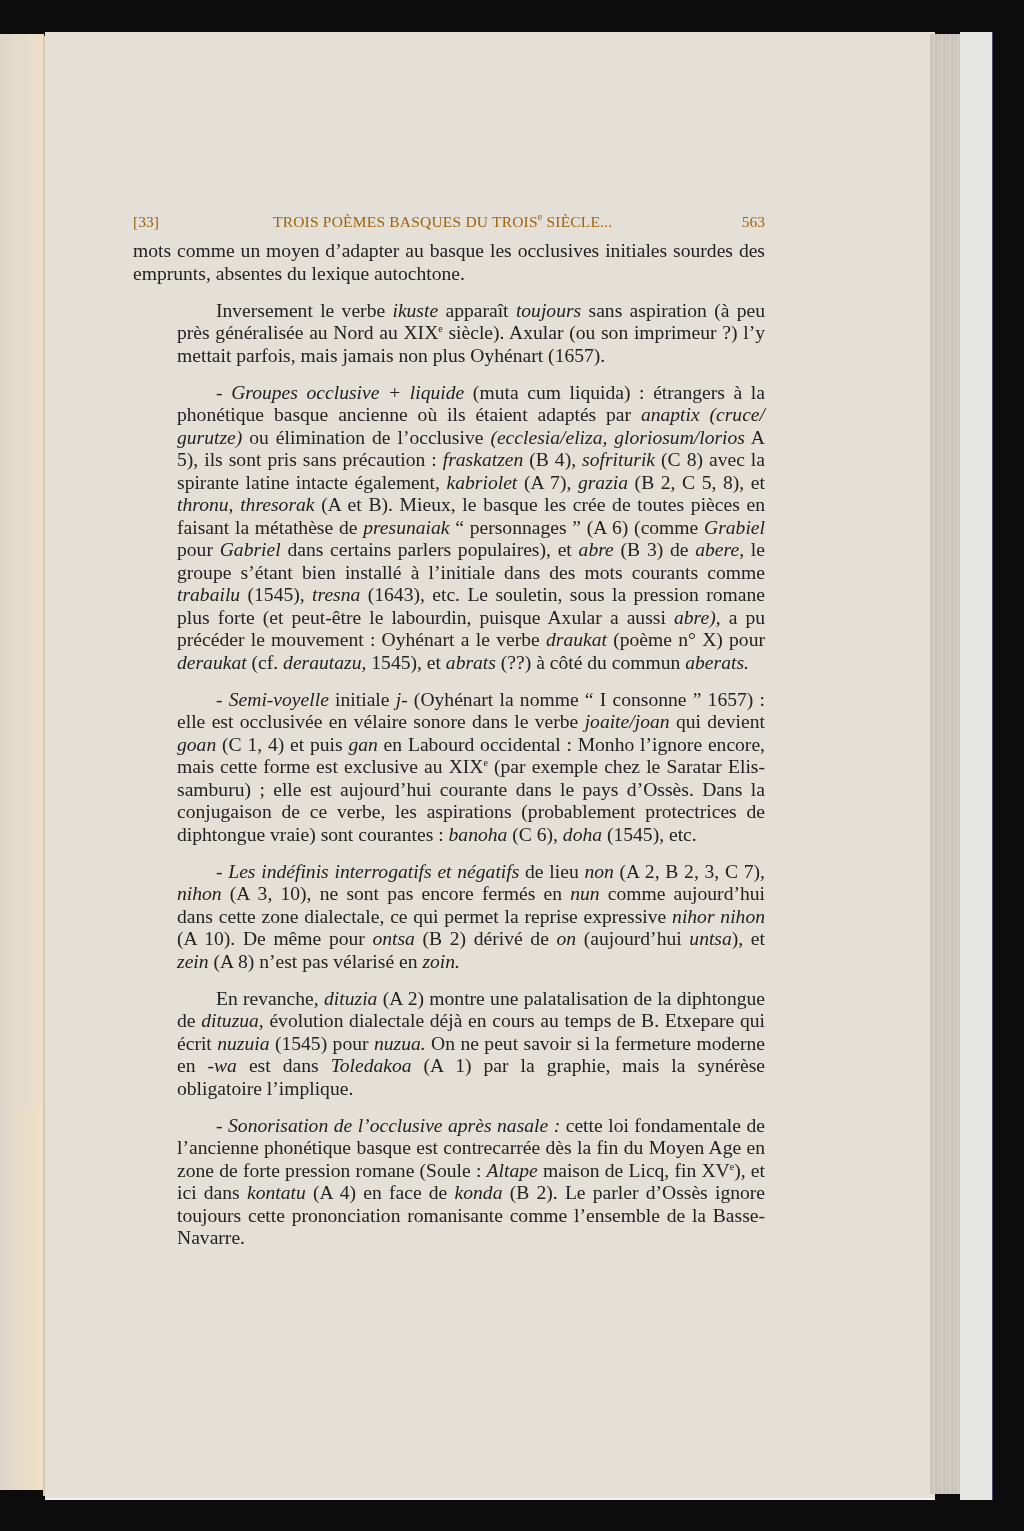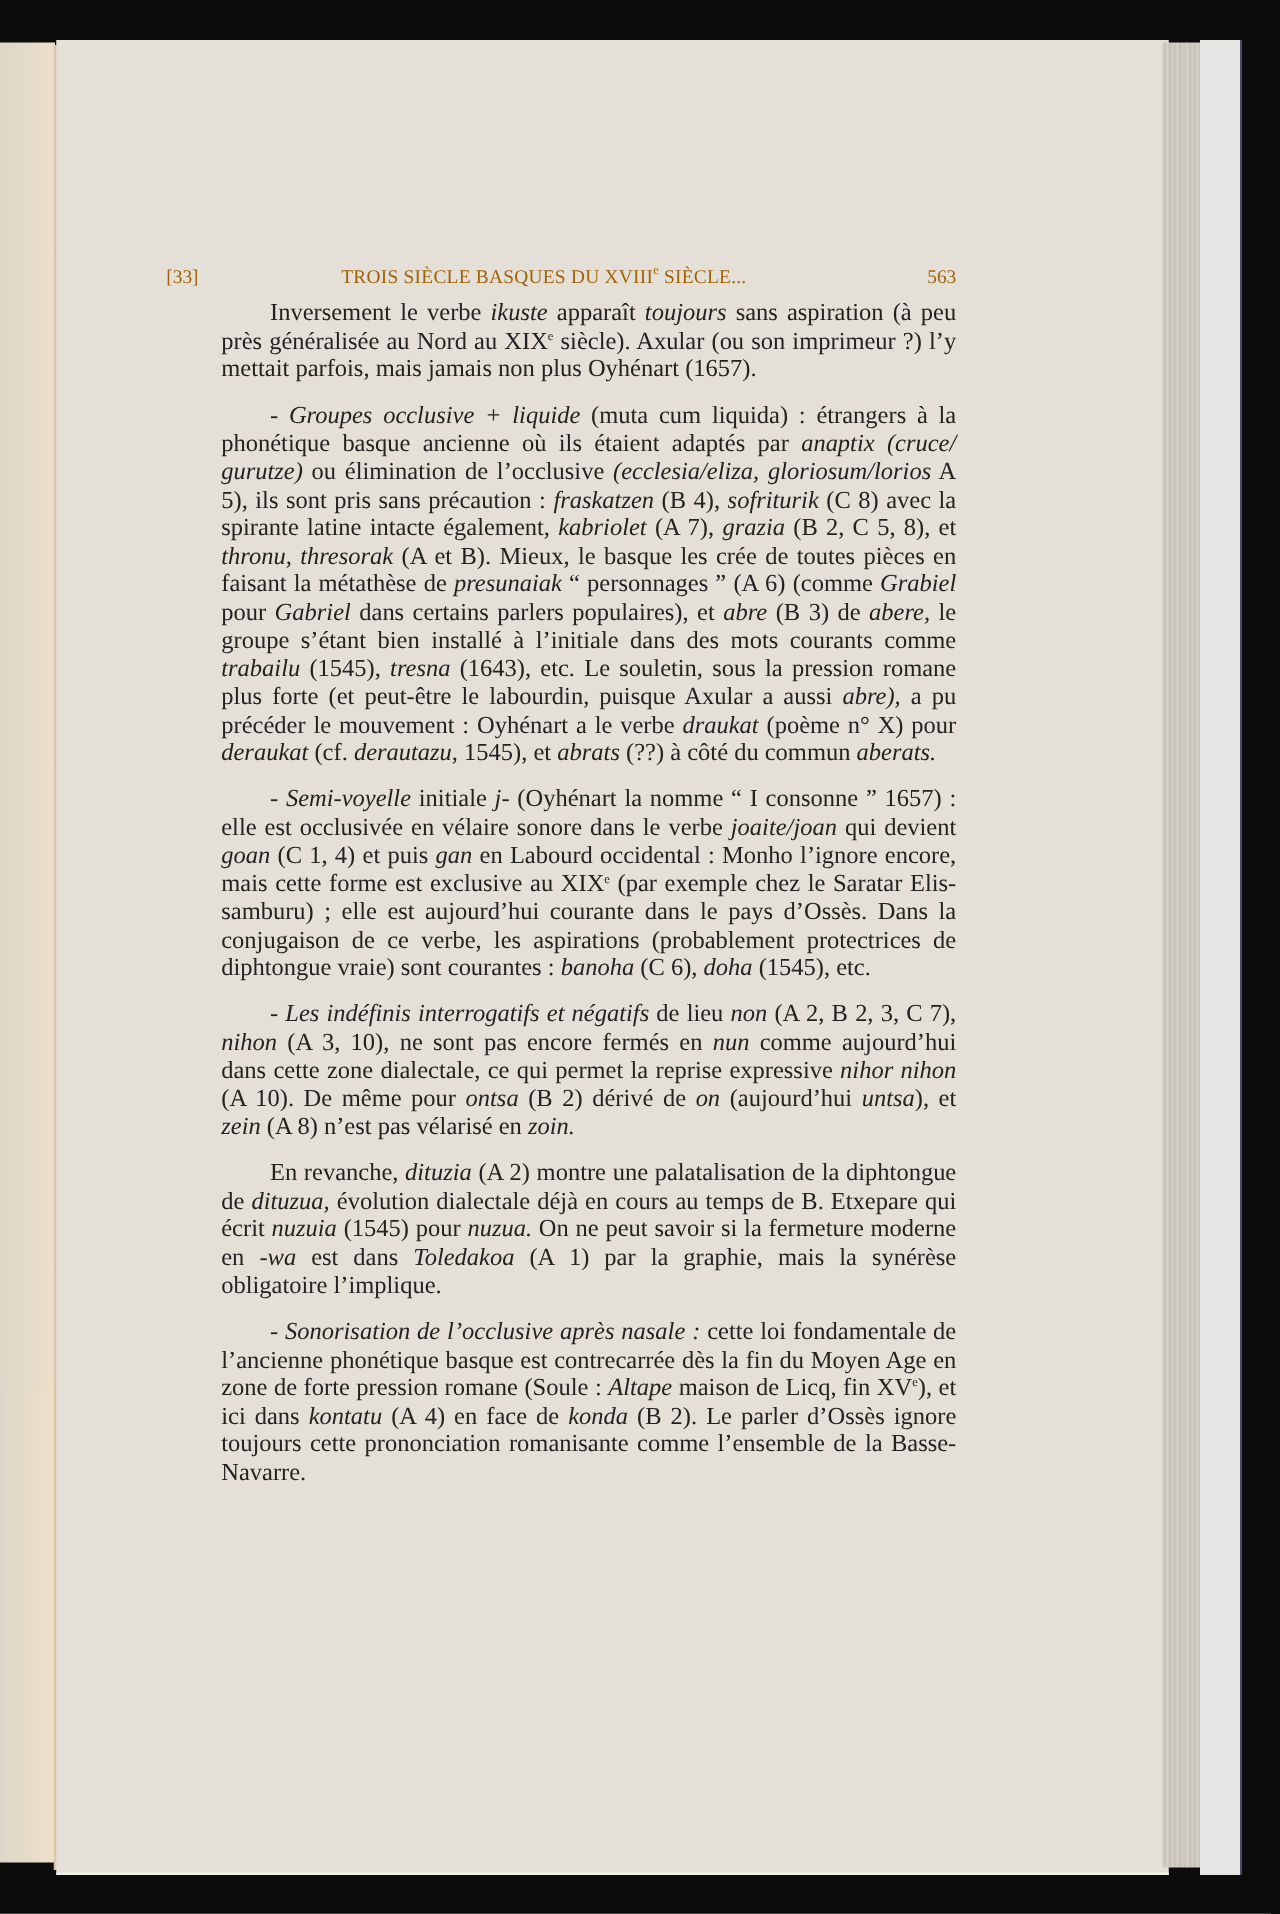--- a/index.html
+++ b/index.html
@@ -48,24 +48,25 @@
 <div class="left-page"></div>
 <div class="left-page-bottom"></div>
 <div class="spine"></div>
 
 <div class="page"></div>
 <div class="edges"></div>
 <div class="cover"></div>
 
 <div class="header">
   <span class="folio">[33]</span>
-  <span class="running"><span>TROIS SIÈCLE BASQUES DU XVIII</span><sup>e</sup><span> SIÈCLE...</span></span>
+  <span class="running"><span>TROIS POÈMES BASQUES DU TROIS</span><sup>e</sup><span> SIÈCLE...</span></span>
   <span class="pageno">563</span>
 </div>
 
 <div class="body" id="body">
+    <p><span>mots comme un moyen d’adapter au basque les occlusives initiales sourdes des emprunts, absentes du lexique autochtone.</span></p>
     <p class="indent"><span>Inversement le verbe </span><i>ikuste</i><span> apparaît </span><i>toujours</i><span> sans aspiration (à peu près généralisée au Nord au XIX</span><sup>e</sup><span> siècle). Axular (ou son imprimeur ?) l’y mettait parfois, mais jamais non plus Oyhénart (1657).</span></p>
     <p class="indent"><span>- </span><i>Groupes occlusive + liquide</i><span> (muta cum liquida) : étrangers à la phonétique basque ancienne où ils étaient adaptés par </span><i>anaptix (cruce/ gurutze)</i><span> ou élimination de l’occlusive </span><i>(ecclesia/eliza, gloriosum/lorios</i><span> A 5), ils sont pris sans précaution : </span><i>fraskatzen</i><span> (B 4), </span><i>sofriturik</i><span> (C 8) avec la spirante latine intacte également, </span><i>kabriolet</i><span> (A 7), </span><i>grazia</i><span> (B 2, C 5, 8), et </span><i>thronu, thresorak</i><span> (A et B). Mieux, le basque les crée de toutes pièces en faisant la métathèse de </span><i>presunaiak</i><span> “ personnages ” (A 6) (comme </span><i>Grabiel</i><span> pour </span><i>Gabriel</i><span> dans certains parlers populaires), et </span><i>abre</i><span> (B 3) de </span><i>abere,</i><span> le groupe s’étant bien installé à l’initiale dans des mots courants comme </span><i>trabailu</i><span> (1545), </span><i>tresna</i><span> (1643), etc. Le souletin, sous la pression romane plus forte (et peut-être le labourdin, puisque Axular a aussi </span><i>abre),</i><span> a pu précéder le mouvement : Oyhénart a le verbe </span><i>draukat</i><span> (poème n° X) pour </span><i>deraukat</i><span> (cf. </span><i>derautazu,</i><span> 1545), et </span><i>abrats</i><span> (??) à côté du commun </span><i>aberats.</i></p>
     <p class="indent"><span>- </span><i>Semi-voyelle</i><span> initiale </span><i>j-</i><span> (Oyhénart la nomme “ I consonne ” 1657) : elle est occlusivée en vélaire sonore dans le verbe </span><i>joaite/joan</i><span> qui devient </span><i>goan</i><span> (C 1, 4) et puis </span><i>gan</i><span> en Labourd occidental : Monho l’ignore encore, mais cette forme est exclusive au XIX</span><sup>e</sup><span> (par exemple chez le Saratar Elis­samburu) ; elle est aujourd’hui courante dans le pays d’Ossès. Dans la conjugaison de ce verbe, les aspirations (probablement protectrices de diphtongue vraie) sont courantes : </span><i>banoha</i><span> (C 6), </span><i>doha</i><span> (1545), etc.</span></p>
     <p class="indent"><span>- </span><i>Les indéfinis interrogatifs et négatifs</i><span> de lieu </span><i>non</i><span> (A 2, B 2, 3, C 7), </span><i>nihon</i><span> (A 3, 10), ne sont pas encore fermés en </span><i>nun</i><span> comme aujourd’hui dans cette zone dialectale, ce qui permet la reprise expressive </span><i>nihor nihon</i><span> (A 10). De même pour </span><i>ontsa</i><span> (B 2) dérivé de </span><i>on</i><span> (aujourd’hui </span><i>untsa</i><span>), et </span><i>zein</i><span> (A 8) n’est pas vélarisé en </span><i>zoin.</i></p>
     <p class="indent"><span>En revanche, </span><i>dituzia</i><span> (A 2) montre une palatalisation de la diphtongue de </span><i>dituzua,</i><span> évolution dialectale déjà en cours au temps de B. Etxepare qui écrit </span><i>nuzuia</i><span> (1545) pour </span><i>nuzua.</i><span> On ne peut savoir si la fermeture moderne en </span><i>-wa</i><span> est dans </span><i>Toledakoa</i><span> (A 1) par la graphie, mais la synérèse obligatoire l’implique.</span></p>
     <p class="indent"><span>- </span><i>Sonorisation de l’occlusive après nasale :</i><span> cette loi fondamentale de l’ancienne phonétique basque est contrecarrée dès la fin du Moyen Age en zone de forte pression romane (Soule : </span><i>Altape</i><span> maison de Licq, fin XV</span><sup>e</sup><span>), et ici dans </span><i>kontatu</i><span> (A 4) en face de </span><i>konda</i><span> (B 2). Le parler d’Ossès ignore toujours cette prononciation romanisante comme l’ensemble de la Basse-Navarre.</span></p>
   </div>
 
 </body></html>

